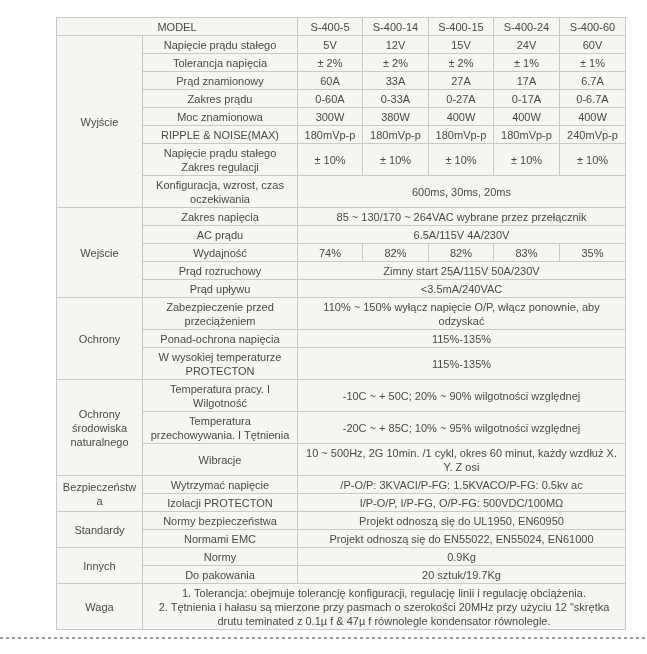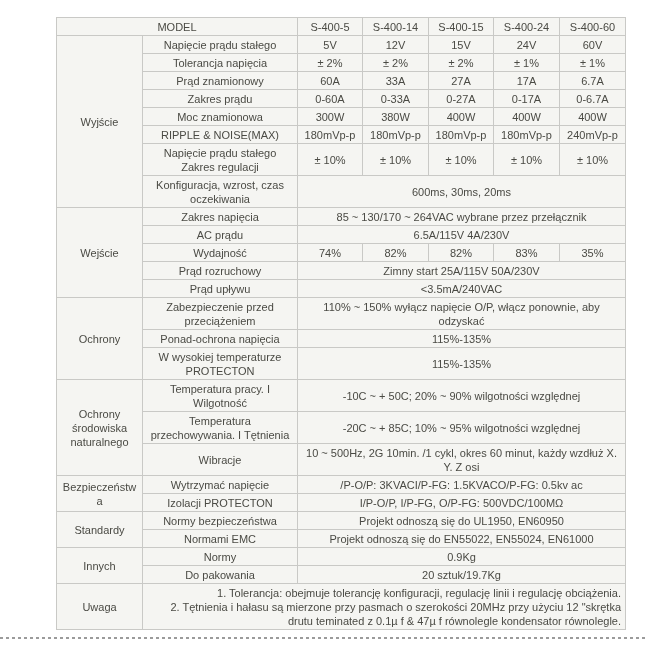--- a/index.html
+++ b/index.html
@@ -30,21 +30,21 @@
     line-height: 14px;
     font-weight: normal;
     text-align: center;
     vertical-align: middle;
     padding: 2px 4px 1px;
     overflow: hidden;
     word-wrap: break-word;
   }
   td.group-cell { padding: 2px 6px 1px; }
   td.note-content-cell { padding: 3px 8px 2px; }
-  .note-line { text-align: right; }
+  .note-line { text-align: center; }
   .dashed-divider {
     margin-top: 7px;
     width: 647px;
     height: 2px;
     background: repeating-linear-gradient(90deg, #9b9b9b 0 3px, transparent 3px 6px);
   }
 </style>
 </head>
 <body>
 
@@ -204,21 +204,21 @@
         <tr>
           <td class="group-cell" rowspan="2">Innych</td>
           <td class="param-cell">Normy</td>
           <td class="value-cell span-cell" colspan="5">0.9Kg</td>
         </tr>
         <tr>
           <td class="param-cell">Do pakowania</td>
           <td class="value-cell span-cell" colspan="5">20 sztuk/19.7Kg</td>
         </tr>
         <tr>
-          <td class="group-cell">Uwaga</td>
+          <td class="group-cell">Waga</td>
           <td class="note-content-cell" colspan="6">
             <div class="note-line">1. Tolerancja: obejmuje tolerancję konfiguracji, regulację linii i regulację obciążenia.</div>
             <div class="note-line">2. Tętnienia i hałasu są mierzone przy pasmach o szerokości 20MHz przy użyciu 12 "skrętka drutu teminated z 0.1µ f &amp; 47µ f równolegle kondensator równolegle.</div>
           </td>
         </tr>
       </tbody>
   </table>
 
   <div class="dashed-divider"></div>
 

